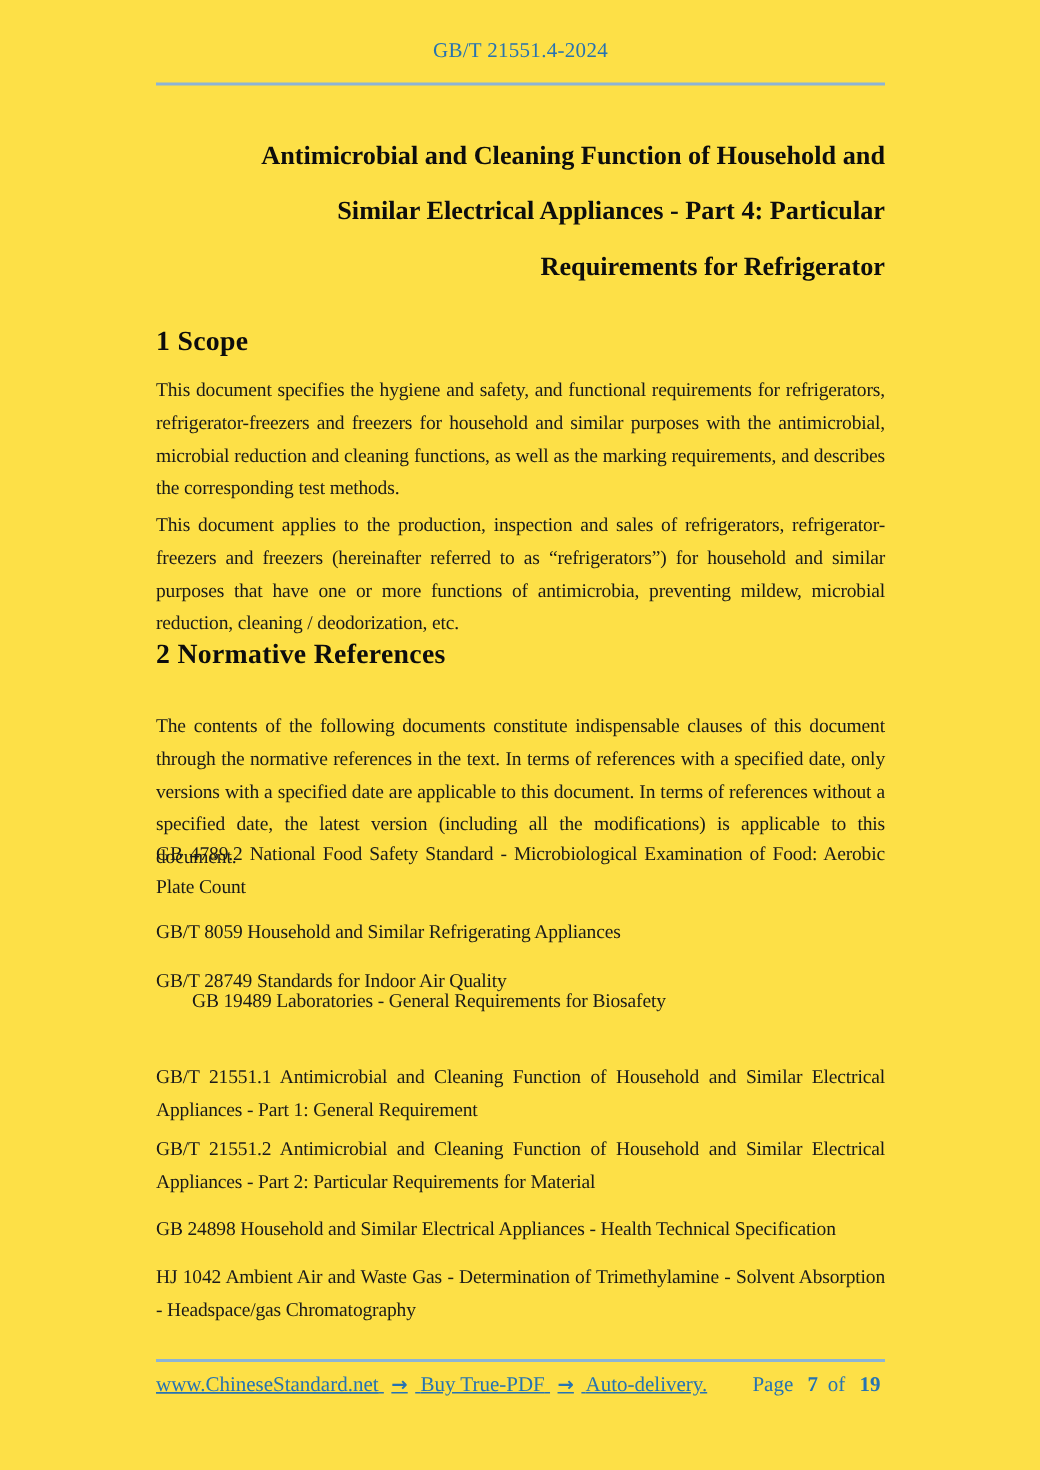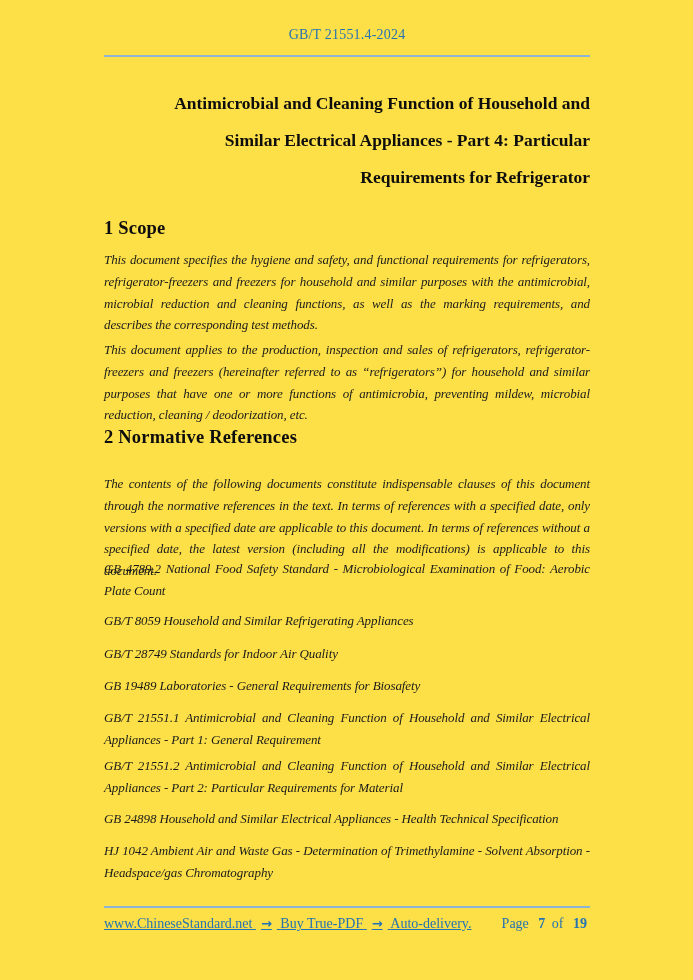--- a/index.html
+++ b/index.html
@@ -28,29 +28,29 @@
   }
   .title-block span{display:block;}
   .sec-heading{
     position:absolute;left:104px;width:486px;font-size:18.5px;font-weight:bold;color:#0d0d0d;letter-spacing:0.2px;
   }
   .h2-scope{top:206px;margin-top:12px;}
   .h2-norm{top:427px;}
   .para{
     position:absolute;left:104px;width:486px;
     font-size:13px;line-height:21.8px;letter-spacing:-0.1px;
-    text-align:justify;color:var(--ink);font-style:italic;
+    text-align:justify;color:var(--ink);
   }
   .p-scope1{top:249px;}
   .p-scope2{top:339px;}
   .p-norm-intro{top:473px;}
   .ref-0{top:558px;}
   .ref-1{top:610px;}
   .ref-2{top:643px;}
-  .ref-3{top:675px;}
+  .ref-3{top:656px;margin-left:24px;}
   .ref-4{top:707px;}
   .ref-5{top:755px;}
   .ref-6{top:808px;}
   .ref-7{top:840px;}
   .footer-rule{
     top:906px;height:0;border-top:2px solid var(--rule-blue);
   }
   .footer-row{
     top:916px;display:flex;justify-content:space-between;align-items:baseline;
     color:var(--blue);font-size:14px;

